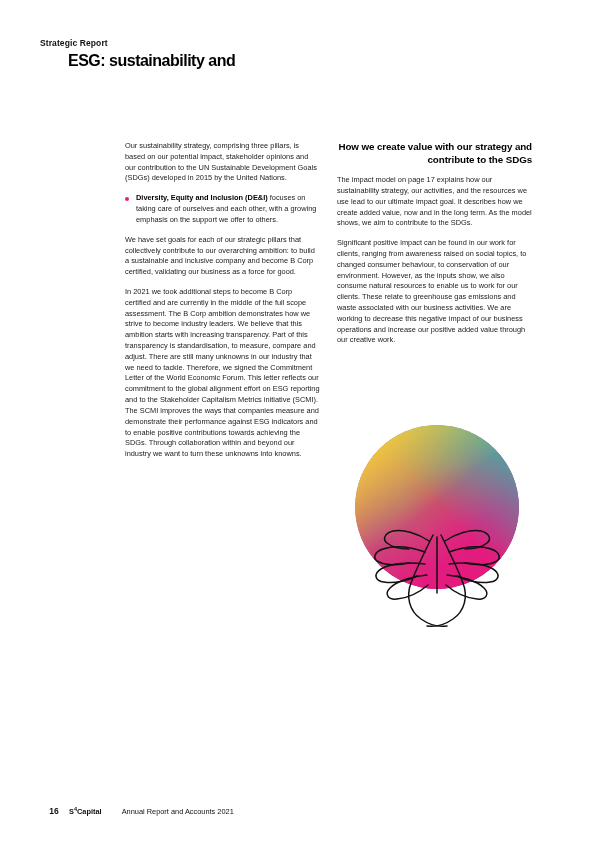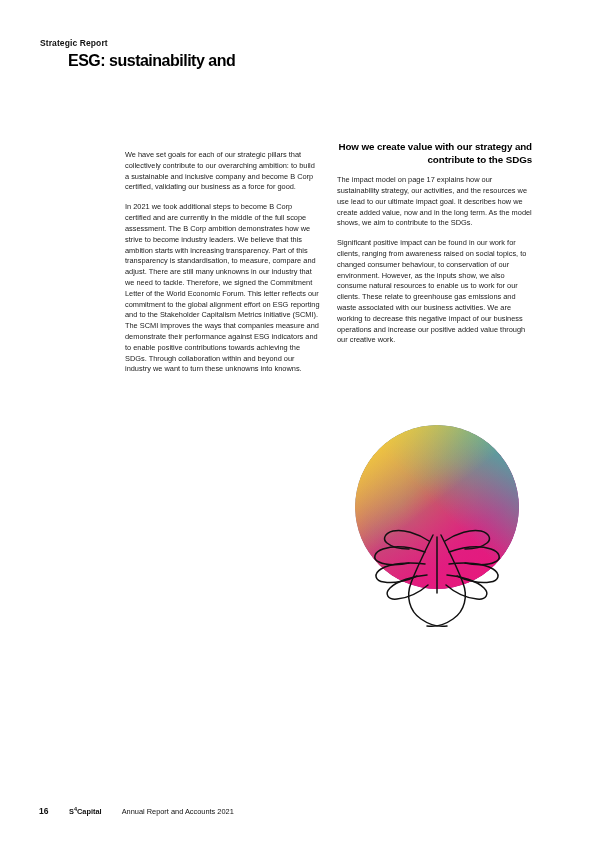--- a/index.html
+++ b/index.html
@@ -124,20 +124,21 @@
     width: 520px;
     display: flex;
     align-items: baseline;
     font-size: 7.4px;
     color: #111111;
   }
   .footer .pagenum {
     font-weight: bold;
     font-size: 8.5px;
     width: 30px;
+    text-align: center;
   }
   .footer .brand {
     font-weight: bold;
   }
   .footer .brand sup {
     font-size: 5.5px;
     vertical-align: super;
   }
   .footer .fine {
     margin-left: 20px;
@@ -148,22 +149,27 @@
 
 <div class="page">
 
   <div class="eyebrow">Strategic Report</div>
 
   <div class="title">
     <span>ESG: sustainability and</span><br>
   </div>
 
   <div class="col-left">
+    <p>Our sustainability strategy, comprising three pillars, is based on our potential impact, stakeholder opinions and our contribution to the UN Sustainable Development Goals (SDGs) developed in 2015 by the United Nations.</p>
 
     <ul class="bullets">
+      <li>
+        <span class="dot"></span>
+        <span class="lead">Diversity, Equity and Inclusion (DE&amp;I)</span><span> focuses on taking care of ourselves and each other, with a growing emphasis on the support we offer to others.</span>
+      </li>
     </ul>
 
     <p>We have set goals for each of our strategic pillars that collectively contribute to our overarching ambition: to build a sustainable and inclusive company and become B Corp certified, validating our business as a force for good.</p>
     <p>In 2021 we took additional steps to become B Corp certified and are currently in the middle of the full scope assessment. The B Corp ambition demonstrates how we strive to become industry leaders. We believe that this ambition starts with increasing transparency. Part of this transparency is standardisation, to measure, compare and adjust. There are still many unknowns in our industry that we need to tackle. Therefore, we signed the Commitment Letter of the World Economic Forum. This letter reflects our commitment to the global alignment effort on ESG reporting and to the Stakeholder Capitalism Metrics initiative (SCMI). The SCMI improves the ways that companies measure and demonstrate their performance against ESG indicators and to enable positive contributions towards achieving the SDGs. Through collaboration within and beyond our industry we want to turn these unknowns into knowns.</p>
   </div>
 
   <div class="col-right">
     <div class="right-heading">How we create value with our strategy and contribute to the SDGs</div>
     <p>The impact model on page 17 explains how our sustainability strategy, our activities, and the resources we use lead to our ultimate impact goal. It describes how we create added value, now and in the long term. As the model shows, we aim to contribute to the SDGs.</p>
     <p>Significant positive impact can be found in our work for clients, ranging from awareness raised on social topics, to changed consumer behaviour, to conservation of our environment. However, as the inputs show, we also consume natural resources to enable us to work for our clients. These relate to greenhouse gas emissions and waste associated with our business activities. We are working to decrease this negative impact of our business operations and increase our positive added value through our creative work.</p>

